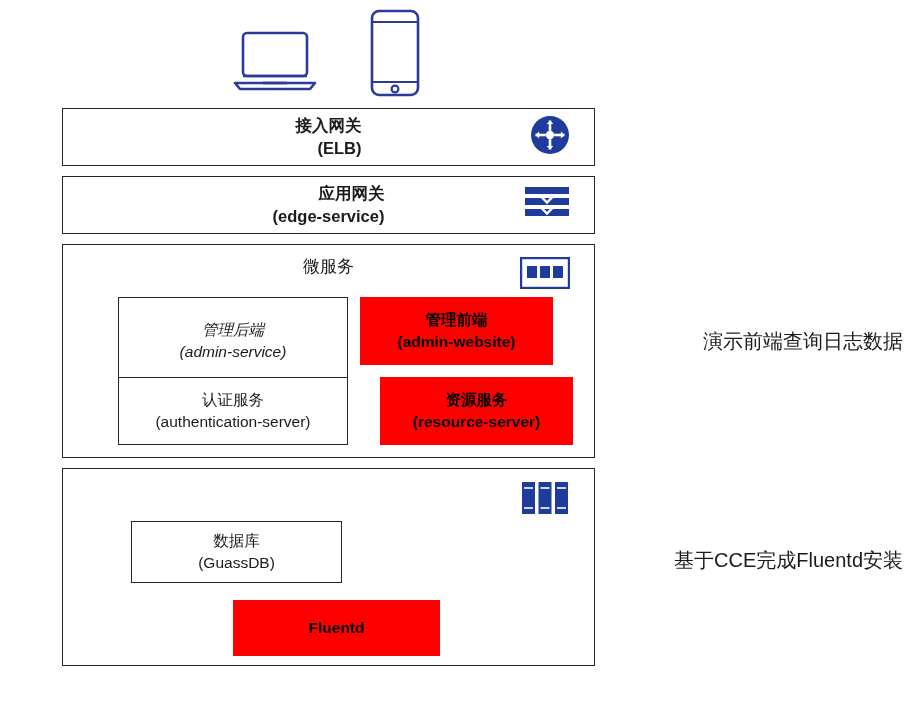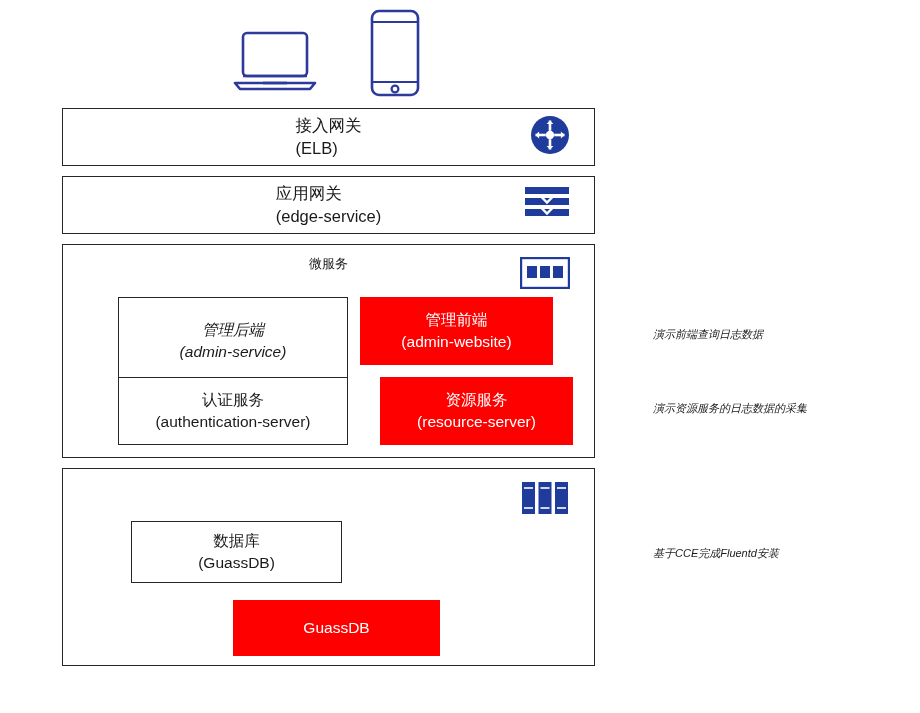--- a/index.html
+++ b/index.html
@@ -47,24 +47,25 @@
     box-sizing: border-box;
     border: 1.6px solid #262626;
     background: #ffffff;
   }
   .band {
     display: flex;
     align-items: center;
     justify-content: center;
   }
   .band-text {
-    text-align: left;
+    text-align: right;
     line-height: 1.42;
     font-size: 16.5px;
     color: #1a1a1a;
+    font-weight: bold;
   }
   .band-icon {
     position: absolute;
     right: 24px;
     top: 50%;
     transform: translateY(-50%);
   }
 
   
   #box-elb   { left: 62px; top: 108px; width: 533px; height: 58px; }
@@ -73,21 +74,21 @@
   
   #box-micro { left: 62px; top: 244px; width: 533px; height: 214px; }
   #box-mid   { left: 62px; top: 468px; width: 533px; height: 198px; }
 
   .group-title {
     position: absolute;
     left: 0;
     right: 0;
     top: 10px;
     text-align: center;
-    font-size: 13px;
+    font-size: 17px;
     color: #1a1a1a;
   }
   .group-icon {
     position: absolute;
     right: 24px;
     top: 12px;
   }
 
   
   .card {
@@ -98,44 +99,44 @@
     display: flex;
     align-items: center;
     justify-content: center;
     text-align: center;
     font-size: 15.5px;
     line-height: 1.42;
   }
   .card.red {
     background: #fe0000;
     border-color: #fe0000;
-    color: #ffffff;
+    color: #000000;
+    font-weight: bold;
   }
   .card-text { padding: 0 6px; }
 
   
   #card-admin-service  { left: 55px;  top: 52px;  width: 230px; height: 88px; font-style: italic; }
   #card-admin-website  { left: 297px; top: 52px;  width: 193px; height: 68px; }
   #card-auth-server    { left: 55px;  top: 132px; width: 230px; height: 68px; }
   #card-resource-server{ left: 297px; top: 132px; width: 193px; height: 68px; margin-left: 20px; }
 
   
   #card-db        { left: 55px;  top: 52px;  width: 211px; height: 62px; margin-left: 13px; }
   #card-zk        { left: 282px; top: 52px;  width: 211px; height: 62px; }
   #card-fluentd   { left: 170px; top: 131px; width: 207px; height: 56px; }
 
   
   .annotation {
     position: absolute;
-    font-size: 11px;
+    font-size: 20px;
     line-height: 1.5;
     color: #1a1a1a;
-    text-align: left;
+    text-align: right;
     width: 250px;
-    font-style: italic;
   }
   #anno-0 { left: 653px; top: 326px; }
   #anno-1 { left: 653px; top: 400px; }
   #anno-2 { left: 653px; top: 545px; }
 </style>
 </head>
 <body>
 
 <div class="canvas">
 
@@ -253,22 +254,21 @@
     <div class="card" id="card-db">
       <div class="card-text">
         <div>数据库</div>
         <div>(GuassDB)</div>
       </div>
     </div>
 
 
     <div class="card red" id="card-fluentd">
       <div class="card-text">
-        <div>GuassDB</div>
+        <div>Fluentd</div>
       </div>
     </div>
   </div>
 
   <div class="annotation" id="anno-0">演示前端查询日志数据</div>
-  <div class="annotation" id="anno-1">演示资源服务的日志数据的采集</div>
   <div class="annotation" id="anno-2">基于CCE完成Fluentd安装</div>
 
 </div>
 
 </body></html>

